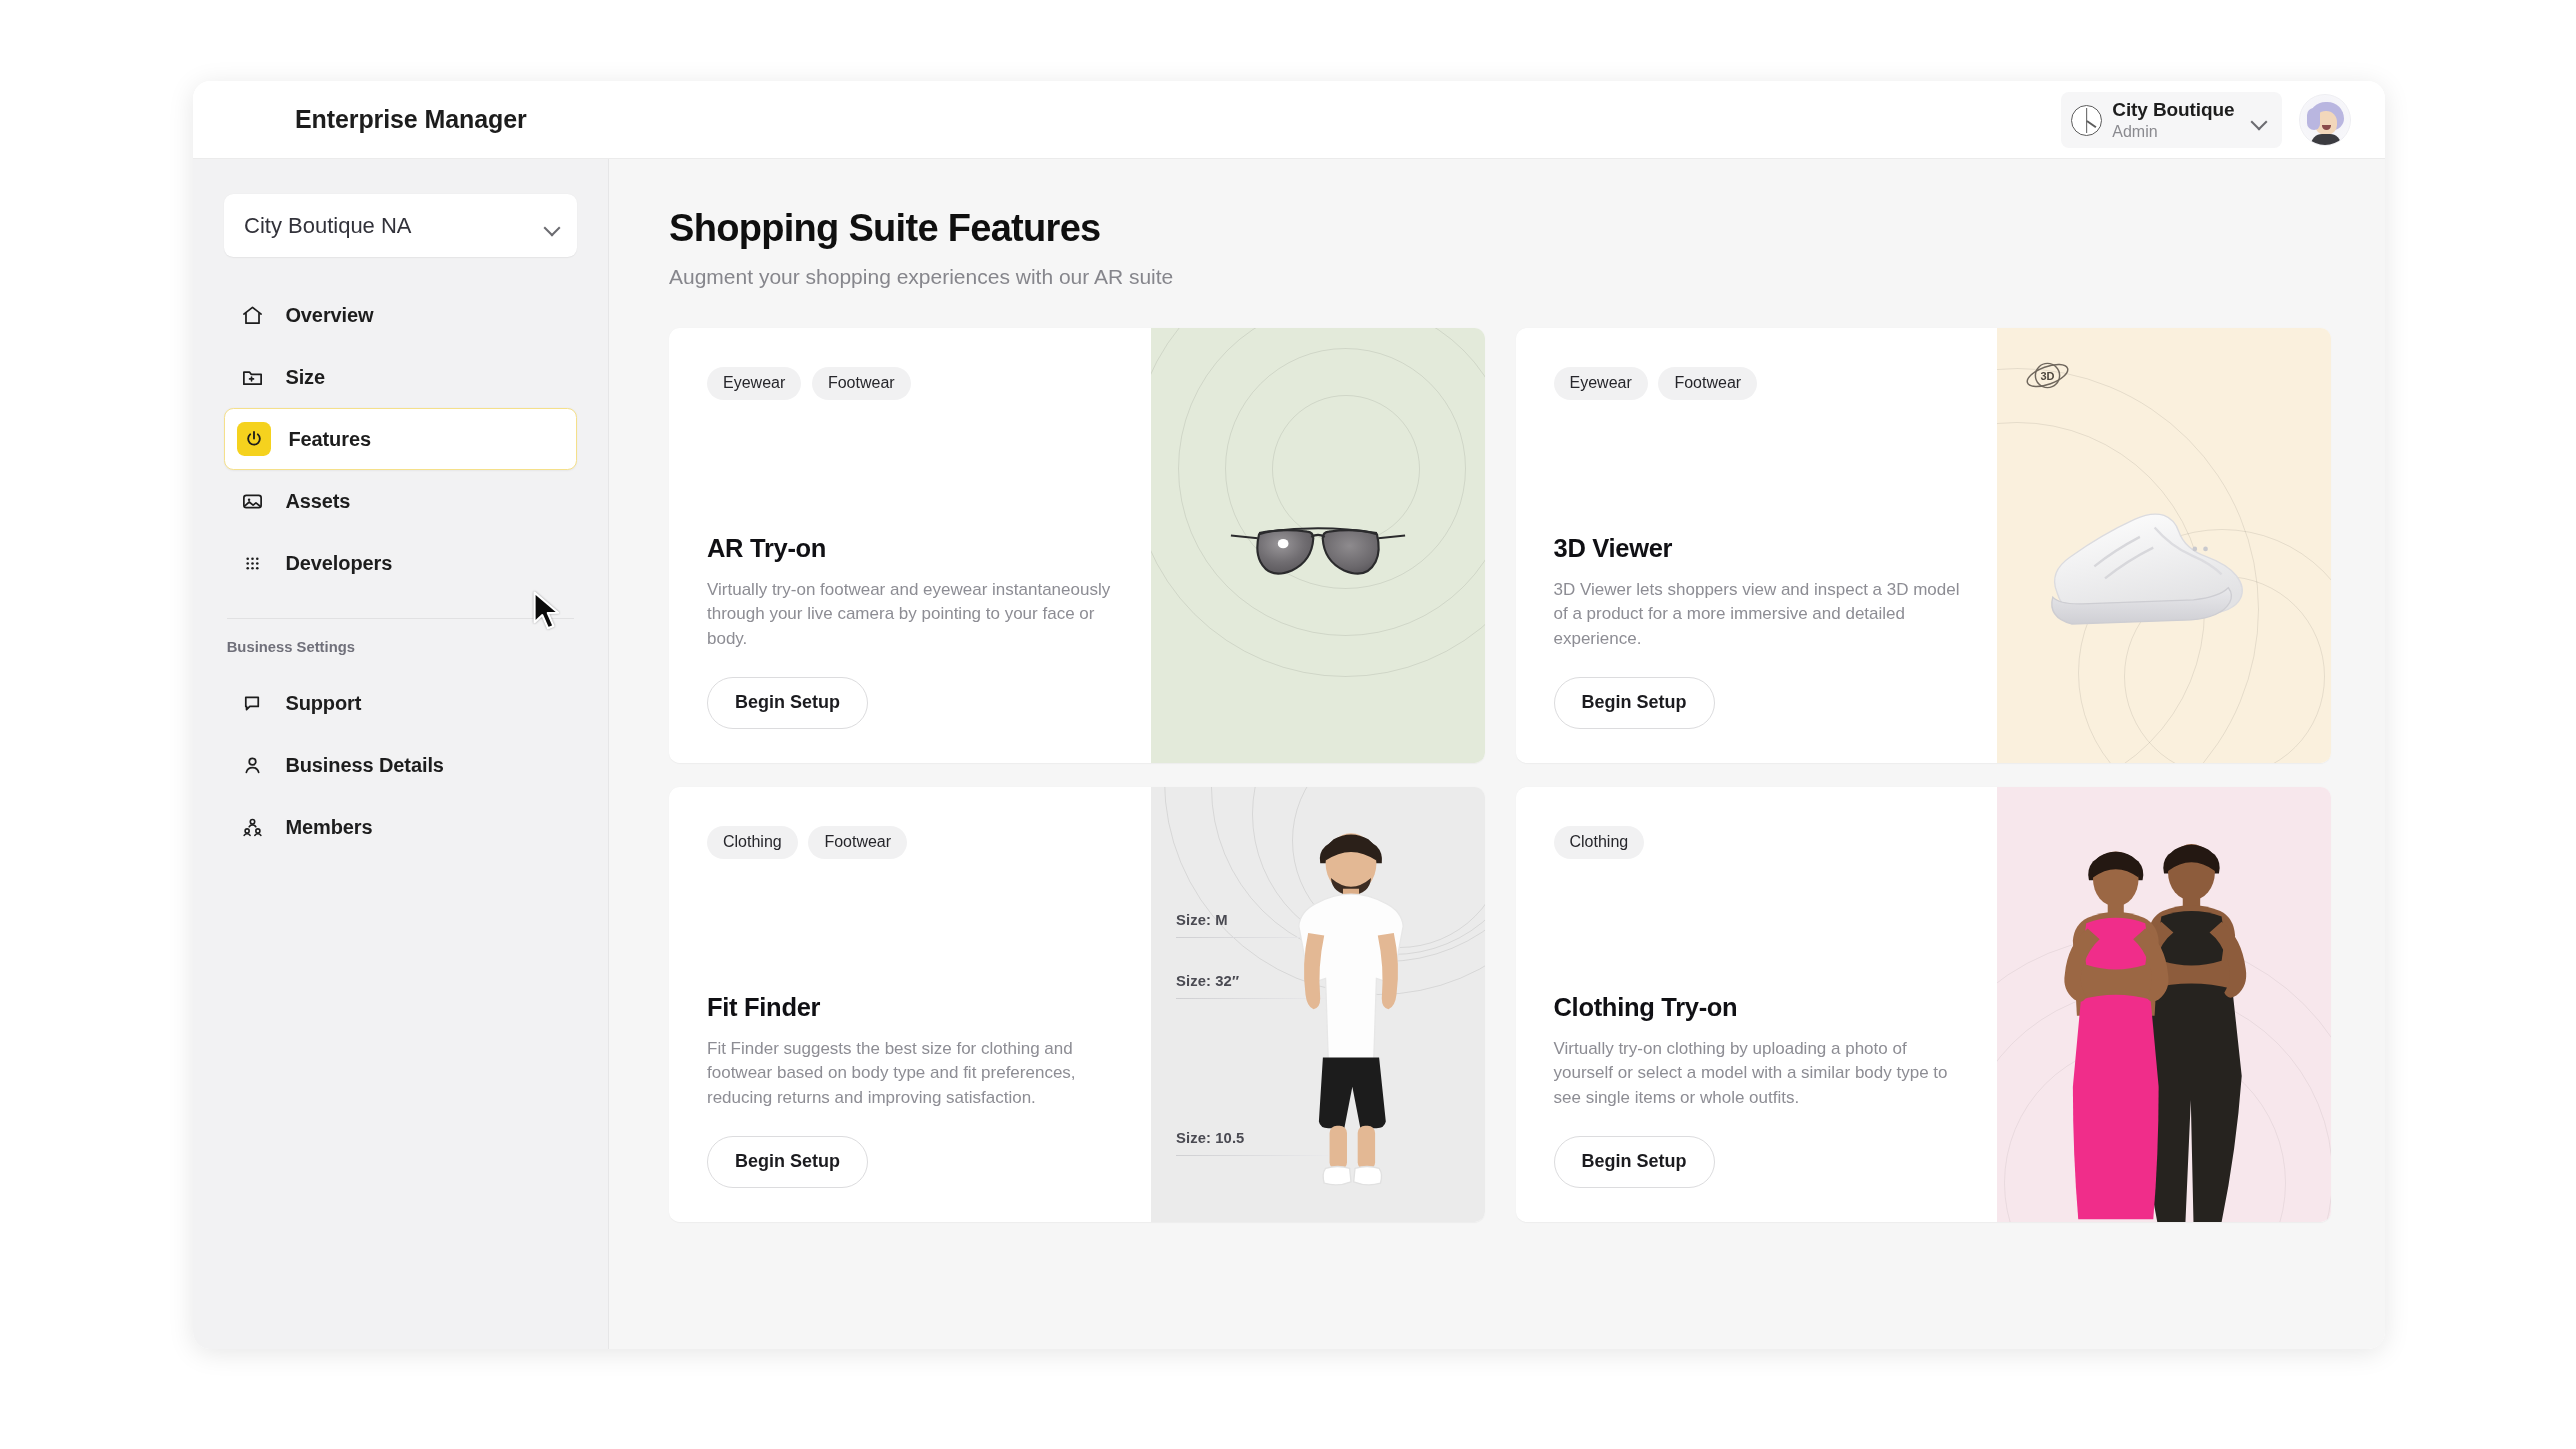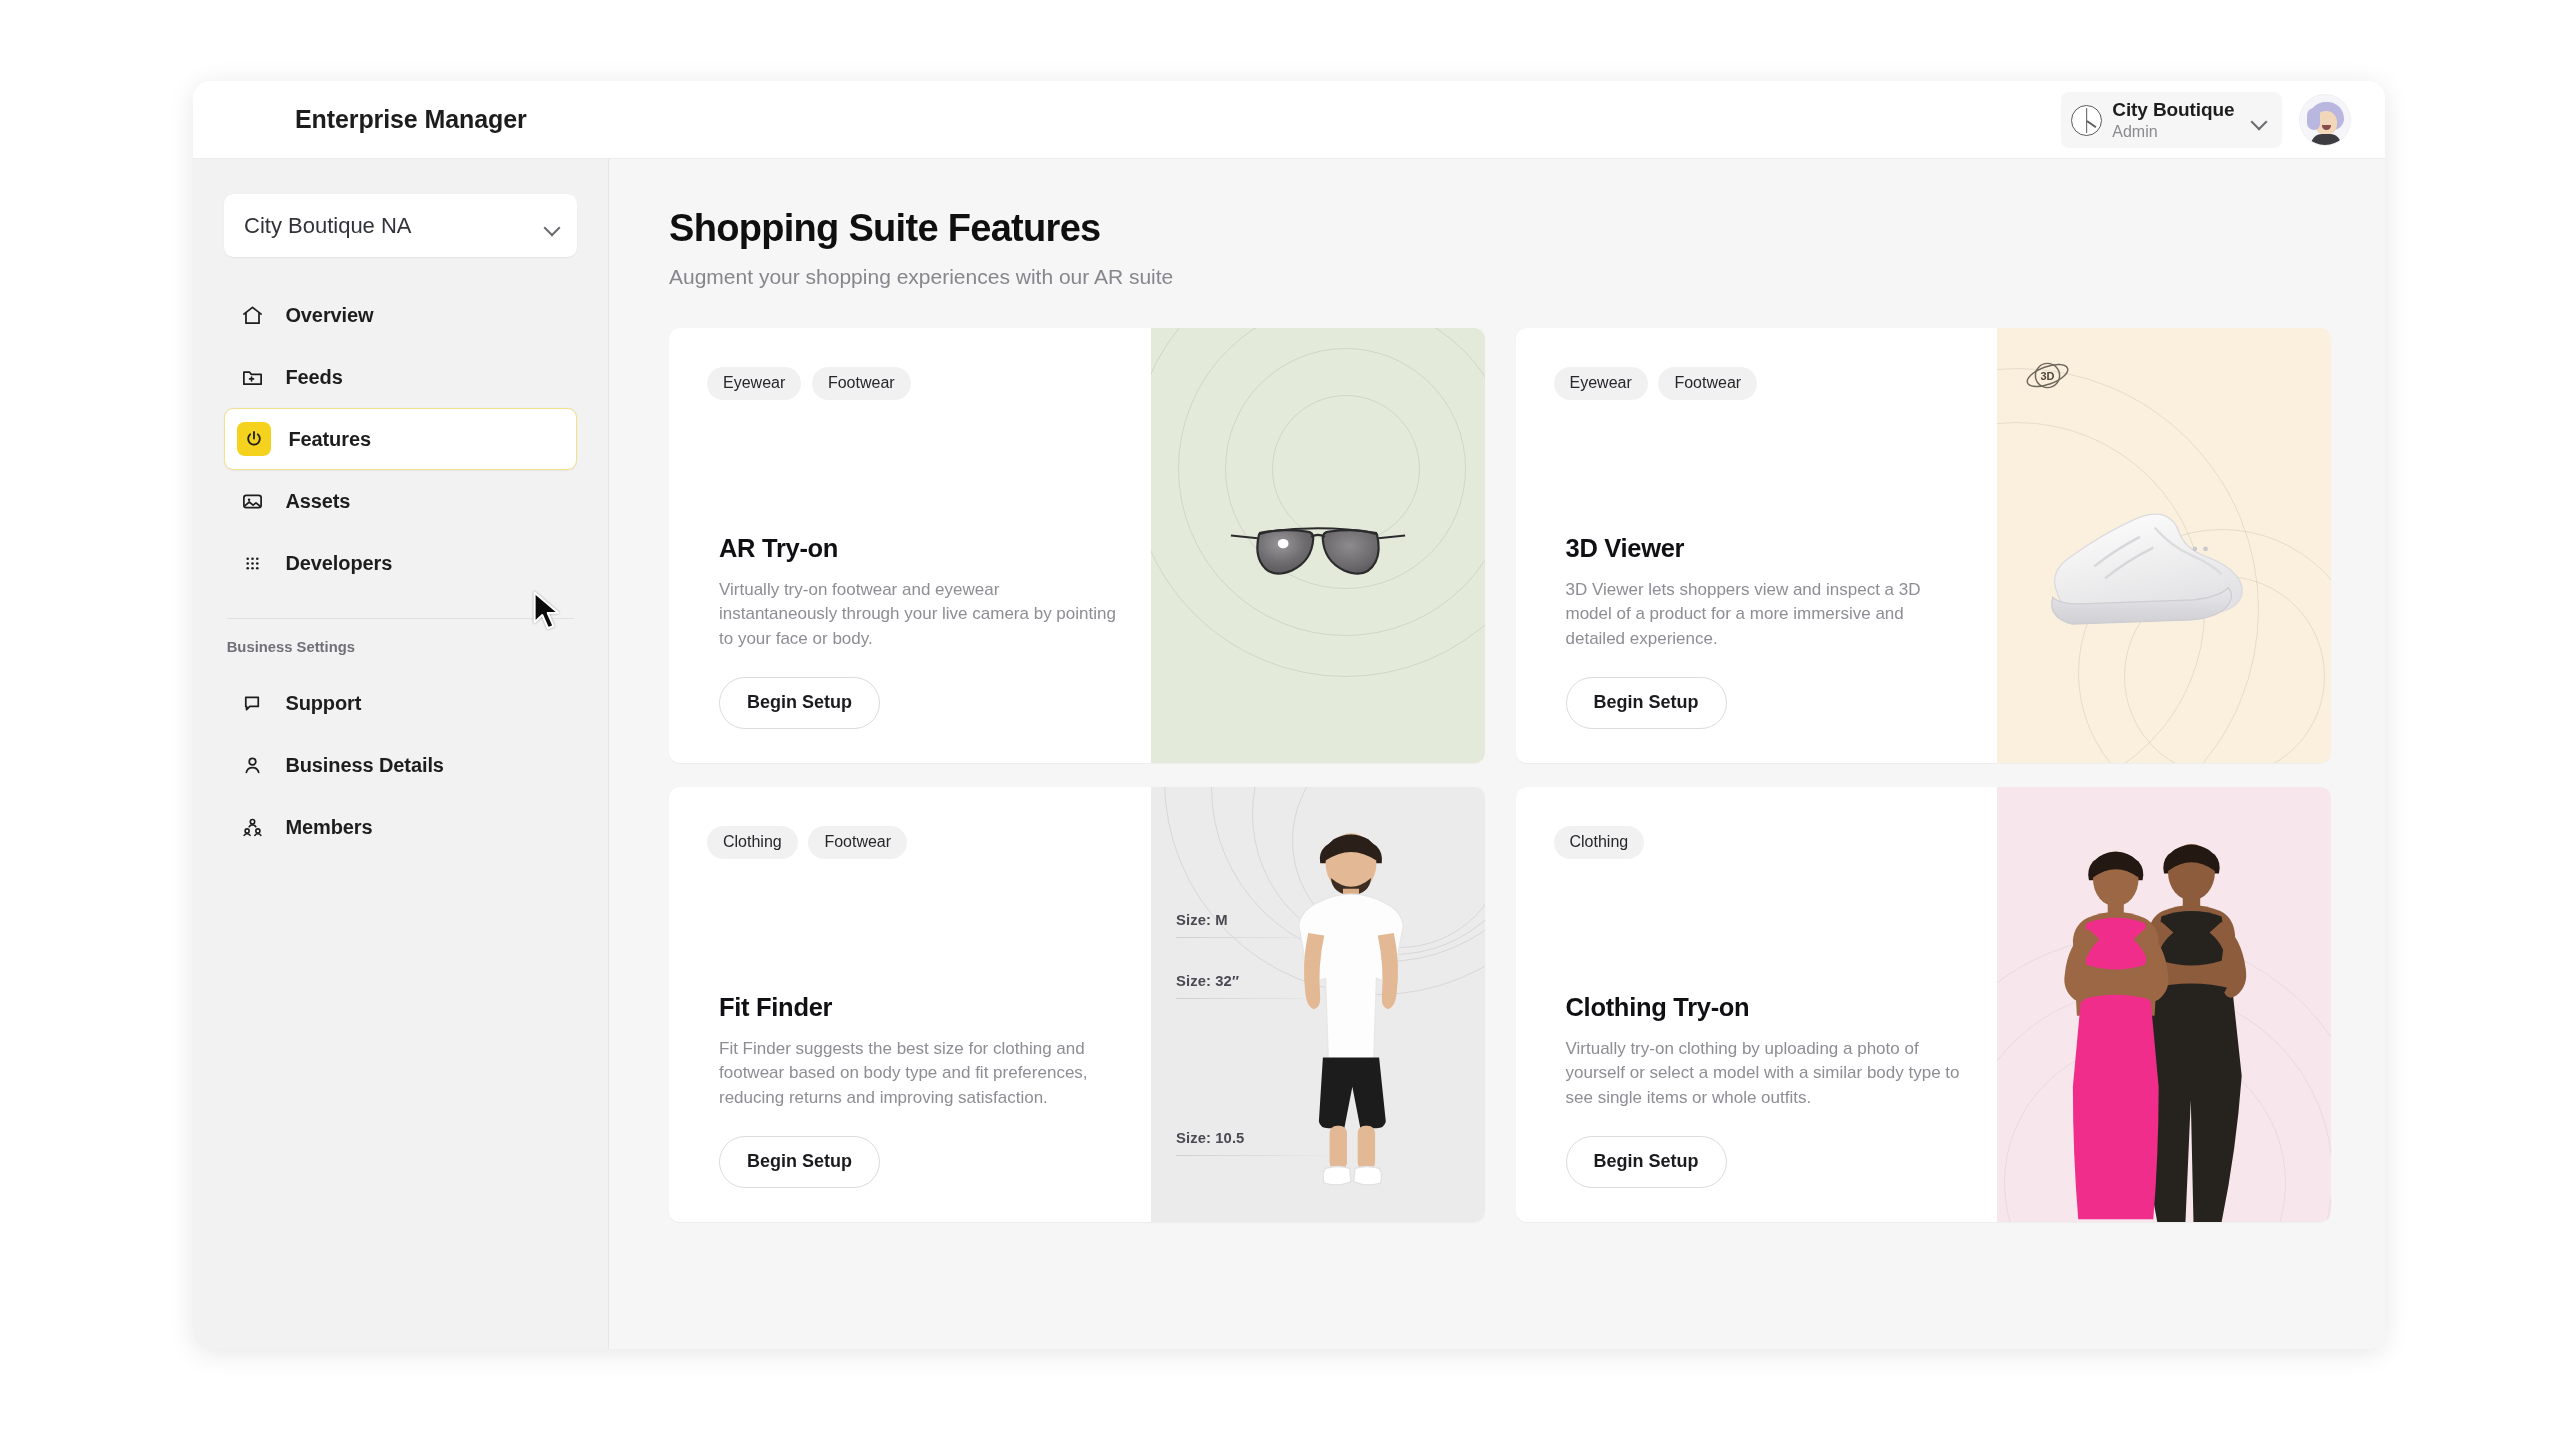--- a/index.html
+++ b/index.html
@@ -202,21 +202,21 @@
     position: relative;
   }
   .chips { display: flex; gap: 10.7px; }
   .chip {
     background: #f1f1f2; color: #26262b;
     font-size: 16px;
     border-radius: 670px;
     padding: 7.4px 16px;
     white-space: nowrap;
   }
-  .card-body { margin-top: auto; margin-left: 12px; }
+  .card-body { margin-top: auto; }
   .card-title {
     font-size: 25.5px; font-weight: 700; color: #101014;
     letter-spacing: -0.3px; margin-bottom: 14.8px;
   }
   .card-desc {
     font-size: 17px; line-height: 1.44; color: #8d8d94;
     margin-bottom: 25.5px; max-width: 436px;
   }
   .setup-btn {
     display: inline-flex; align-items: center; justify-content: center;
@@ -330,21 +330,21 @@
           <span class="nav-label">Overview</span>
         </div>
 
         <div class="nav-item">
           <span class="nav-icon">
             <svg viewBox="0 0 24 24" fill="none" stroke="#1d1d1d" stroke-width="1.8" stroke-linecap="round" stroke-linejoin="round">
               <path d="M3 6.5h6l1.6 2.2H21V19H3z"></path>
                 <path d="M9 13.5h4M11 11.5v4"></path>
             </svg>
           </span>
-          <span class="nav-label">Feeds</span>
+          <span class="nav-label">Size</span>
         </div>
 
         <div class="nav-item active">
           <span class="nav-icon badge">
             <svg viewBox="0 0 24 24" fill="none" stroke="#1d1d1d" stroke-width="2.2" stroke-linecap="round" stroke-linejoin="round">
               <path d="M12 3.5v8"></path>
                 <path d="M7.4 6.4a7 7 0 1 0 9.2 0"></path>
             </svg>
           </span>
           <span class="nav-label">Features</span>

